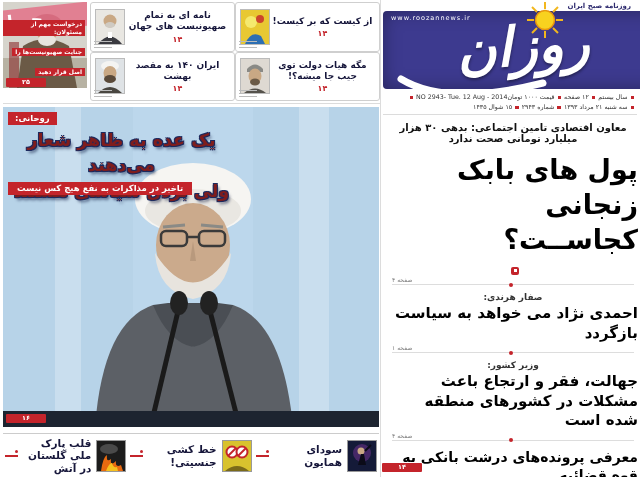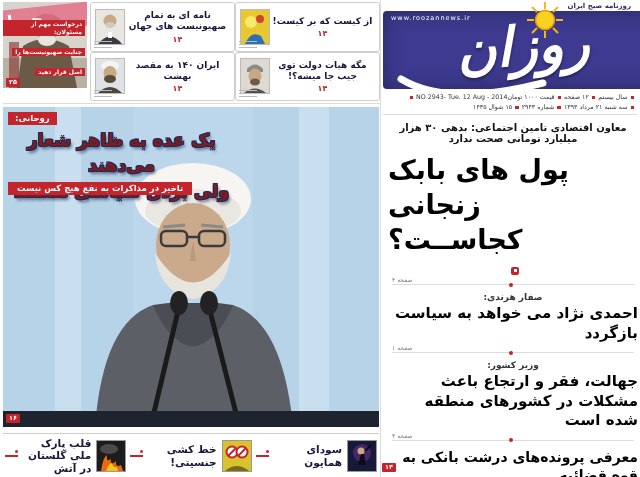--- a/index.html
+++ b/index.html
@@ -32,21 +32,21 @@
   
   .cleric { position:absolute; left:3px; top:2px; width:84px; height:86px; overflow:hidden;
             background:linear-gradient(180deg,#d9d9d5 0%,#cfcdc6 60%,#b9b4a8 100%); }
   .ribbon { position:absolute; top:4px; left:-12px; width:130%; height:24px;
             background:rgba(226,116,138,.88); transform:rotate(-6deg);
             color:#fff; font-weight:bold; font-size:17px; text-align:left; padding-left:6px; line-height:24px; overflow:hidden; }
   .cleric-captions { position:absolute; bottom:10px; right:2px; text-align:right; }
   .cap-line { display:block; margin-top:1px; }
   .cap-line span { display:inline-block; background:#c4242b; color:#fff; font-size:6px; line-height:8px; padding:0 3px; font-weight:bold; }
   .badge { position:absolute; background:#c4242b; color:#fff; font-size:6.5px; font-weight:bold;
-           line-height:9px; padding:0 3px; border-radius:1px; }
+           line-height:9px; padding:0 16px; border-radius:1px; }
   .cleric .badge { left:3px; bottom:1px; }
 
   
   .boxes { position:absolute; left:90px; top:2px; width:290px; height:99px;
            display:grid; grid-template-columns:1fr 1fr; grid-template-rows:1fr 1fr; gap:0; }
   .hbox { position:relative; border:1px solid #cfcfcf; border-radius:3px; background:#fff;
           display:flex; align-items:center; padding:2px 4px; overflow:hidden; }
   .hbox-text { flex:1; text-align:center; }
   .hbox-title { font-size:9px; font-weight:bold; color:#15153a; line-height:1.25; }
   .hbox-page { font-size:8px; font-weight:bold; color:#c4242b; margin-top:2px; }
@@ -61,21 +61,21 @@
   .yellow-head { position:absolute; top:21px; left:6px; width:225px; text-align:center;
                  color:#7f1d1d; font-weight:bold; font-size:17.5px; line-height:1.45;
                  text-shadow:-1px -1px 0 #1c2a5e, 1px -1px 0 #1c2a5e, -1px 1px 0 #1c2a5e, 1px 1px 0 #1c2a5e, 2px 3px 3px rgba(10,20,60,.55); }
   .red-strip { position:absolute; top:75px; left:5px; background:#c4242b; color:#fff;
                font-size:8.5px; font-weight:bold; line-height:13px; padding:0 9px; }
   .main-photo-badge { left:3px; bottom:4px; }
 
   
   .right-col { position:absolute; right:0; top:112px; width:254px; padding:0 2px; }
   .top-kicker { font-size:10px; font-weight:bold; color:#111; text-align:center; margin-top:10px; }
-  .lead-title { font-size:27px; font-weight:bold; color:#000; text-align:left; line-height:1.3; margin-top:8px; }
+  .lead-title { font-size:27px; font-weight:bold; color:#000; text-align:right; line-height:1.3; margin-top:8px; }
   .sub-line { font-size:9.5px; font-weight:bold; color:#444; text-align:center; margin-top:7px; }
   .sq-icon { display:inline-block; width:8px; height:8px; background:#c4242b; border-radius:2px;
              vertical-align:middle; margin-left:4px; position:relative; }
   .sq-icon::after { content:""; position:absolute; left:2.5px; top:2.5px; width:3px; height:3px; background:#fff; }
   .divider { position:relative; border-top:1px solid #ddd; margin:9px 4px 7px 4px; }
   .divider .dot { position:absolute; right:50%; top:-2.5px; width:4px; height:4px; background:#c4242b; border-radius:50%; }
   .divider .pg { position:absolute; left:0; top:-9px; font-size:6px; color:#777; background:#fff; padding-right:3px; }
   .story-kicker { font-size:9px; font-weight:bold; color:#333; text-align:center; }
   .story-title { font-size:15px; font-weight:bold; color:#000; text-align:right; line-height:1.3; margin-top:2px; }
   .story-title.smaller { font-size:14px; }

